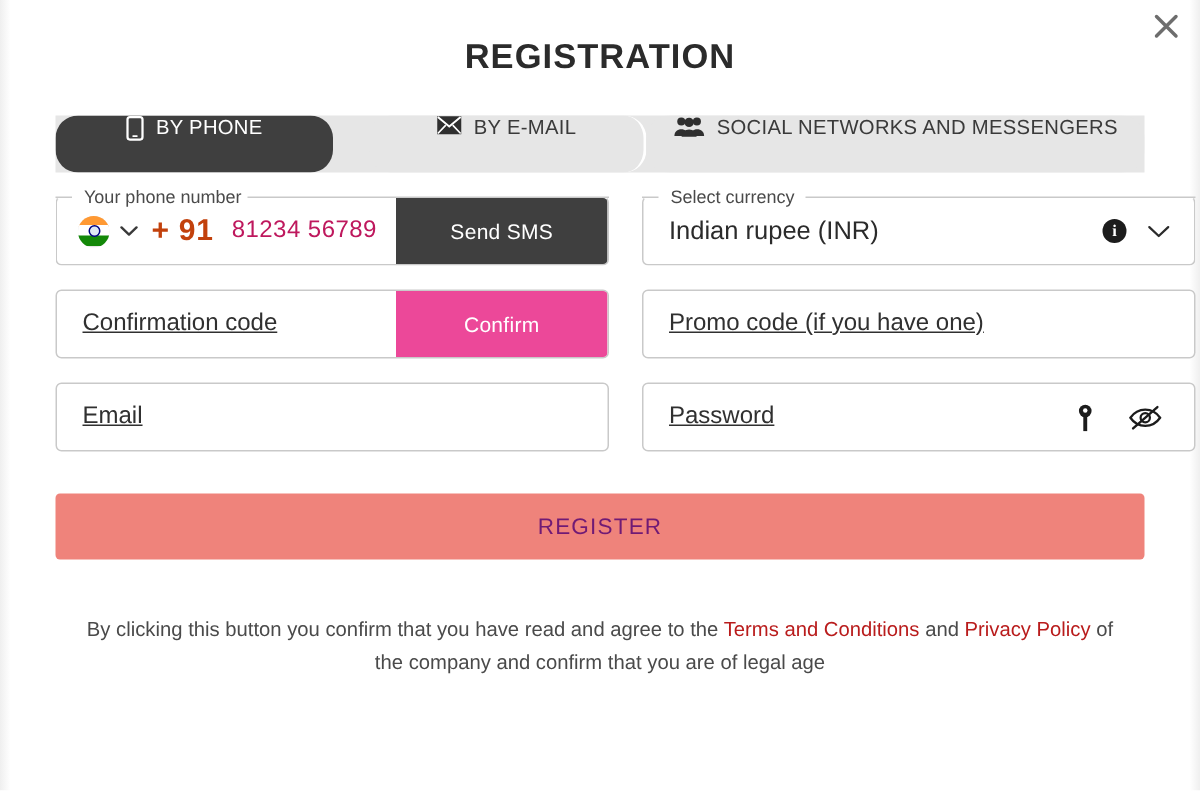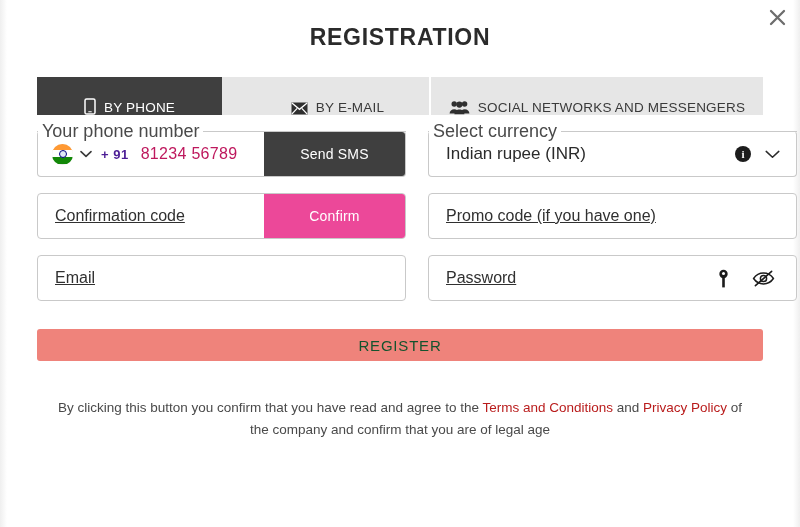--- a/index.html
+++ b/index.html
@@ -61,30 +61,31 @@
   
   .tabs {
     display: flex;
     margin-top: 28px;
     height: 38px;
     background: #e6e6e6;
     overflow: hidden;
   }
   .tab {
     display: flex;
-    align-items: flex-end;
+    align-items: flex-start;
     justify-content: center;
     gap: 8px;
     font-size: 13.5px;
     color: #3a3a3a;
     background: #e6e6e6;
     cursor: pointer;
     white-space: nowrap;
     letter-spacing: .2px;
     box-sizing: border-box;
+    border-radius: 15px;
   }
   .tab.t-phone { width: 185px; }
   .tab.t-email { width: 185px; border-right: 2px solid #ffffff; margin-left: 24px; }
   .tab.t-social { flex: 1; }
   .tab.active {
     background: #3f3f3f;
     color: #ffffff;
   }
   .tab .ticon { display: flex; align-items: center; }
 
@@ -121,22 +122,22 @@
     pointer-events: none;
     z-index: 2;
   }
   .notch-top .seg { background: #c9c9c9; height: 1px; }
   .notch-top .seg.lead { width: 11px; }
   .notch-top .gap { height: 1px; }
   .notch-top .seg.tail { flex: 1; }
   .float-label {
     position: absolute;
     top: -8px;
-    left: 1px;
-    font-size: 18px;
+    left: 15px;
+    font-size: 12px;
     color: #4a4a4a;
     background: #ffffff;
     padding: 0 4px;
     line-height: 16px;
     z-index: 3;
     white-space: nowrap;
   }
 
   .field-text {
     font-size: 16px;
@@ -173,23 +174,23 @@
     left: 50%; top: 50%;
     width: 8px; height: 8px;
     margin: -4px 0 0 -4px;
     border-radius: 50%;
     border: 1.6px solid #000080;
     background: #dfe8f5;
     box-sizing: border-box;
   }
   .cc-caret { margin: 0 9px 0 7px; display: flex; align-items: center; }
   .cc-code {
-    font-size: 13px;
+    font-size: 20px;
     font-weight: bold;
-    color: #4c1d95;
+    color: #c2410c;
     letter-spacing: .5px;
   }
   .phone-ph {
     font-size: 16px;
     color: #be185d;
     margin-left: 12px;
     letter-spacing: .3px;
   }
   .inline-btn {
     height: 100%;
@@ -241,28 +242,28 @@
     display: flex;
     align-items: center;
     gap: 23px;
     padding-right: 21px;
   }
   .icon-btn { display: flex; align-items: center; cursor: pointer; }
 
   
   .register {
     margin-top: 28px;
-    height: 32px;
+    height: 44px;
     background: #ef837b;
     border-radius: 3px;
     display: flex;
     align-items: center;
     justify-content: center;
     font-size: 15px;
-    color: #14532d;
+    color: #701a75;
     letter-spacing: .8px;
     cursor: pointer;
   }
 
   
   .footer {
     margin-top: 36px;
     text-align: center;
     font-size: 13.5px;
     color: #4a4a4a;

